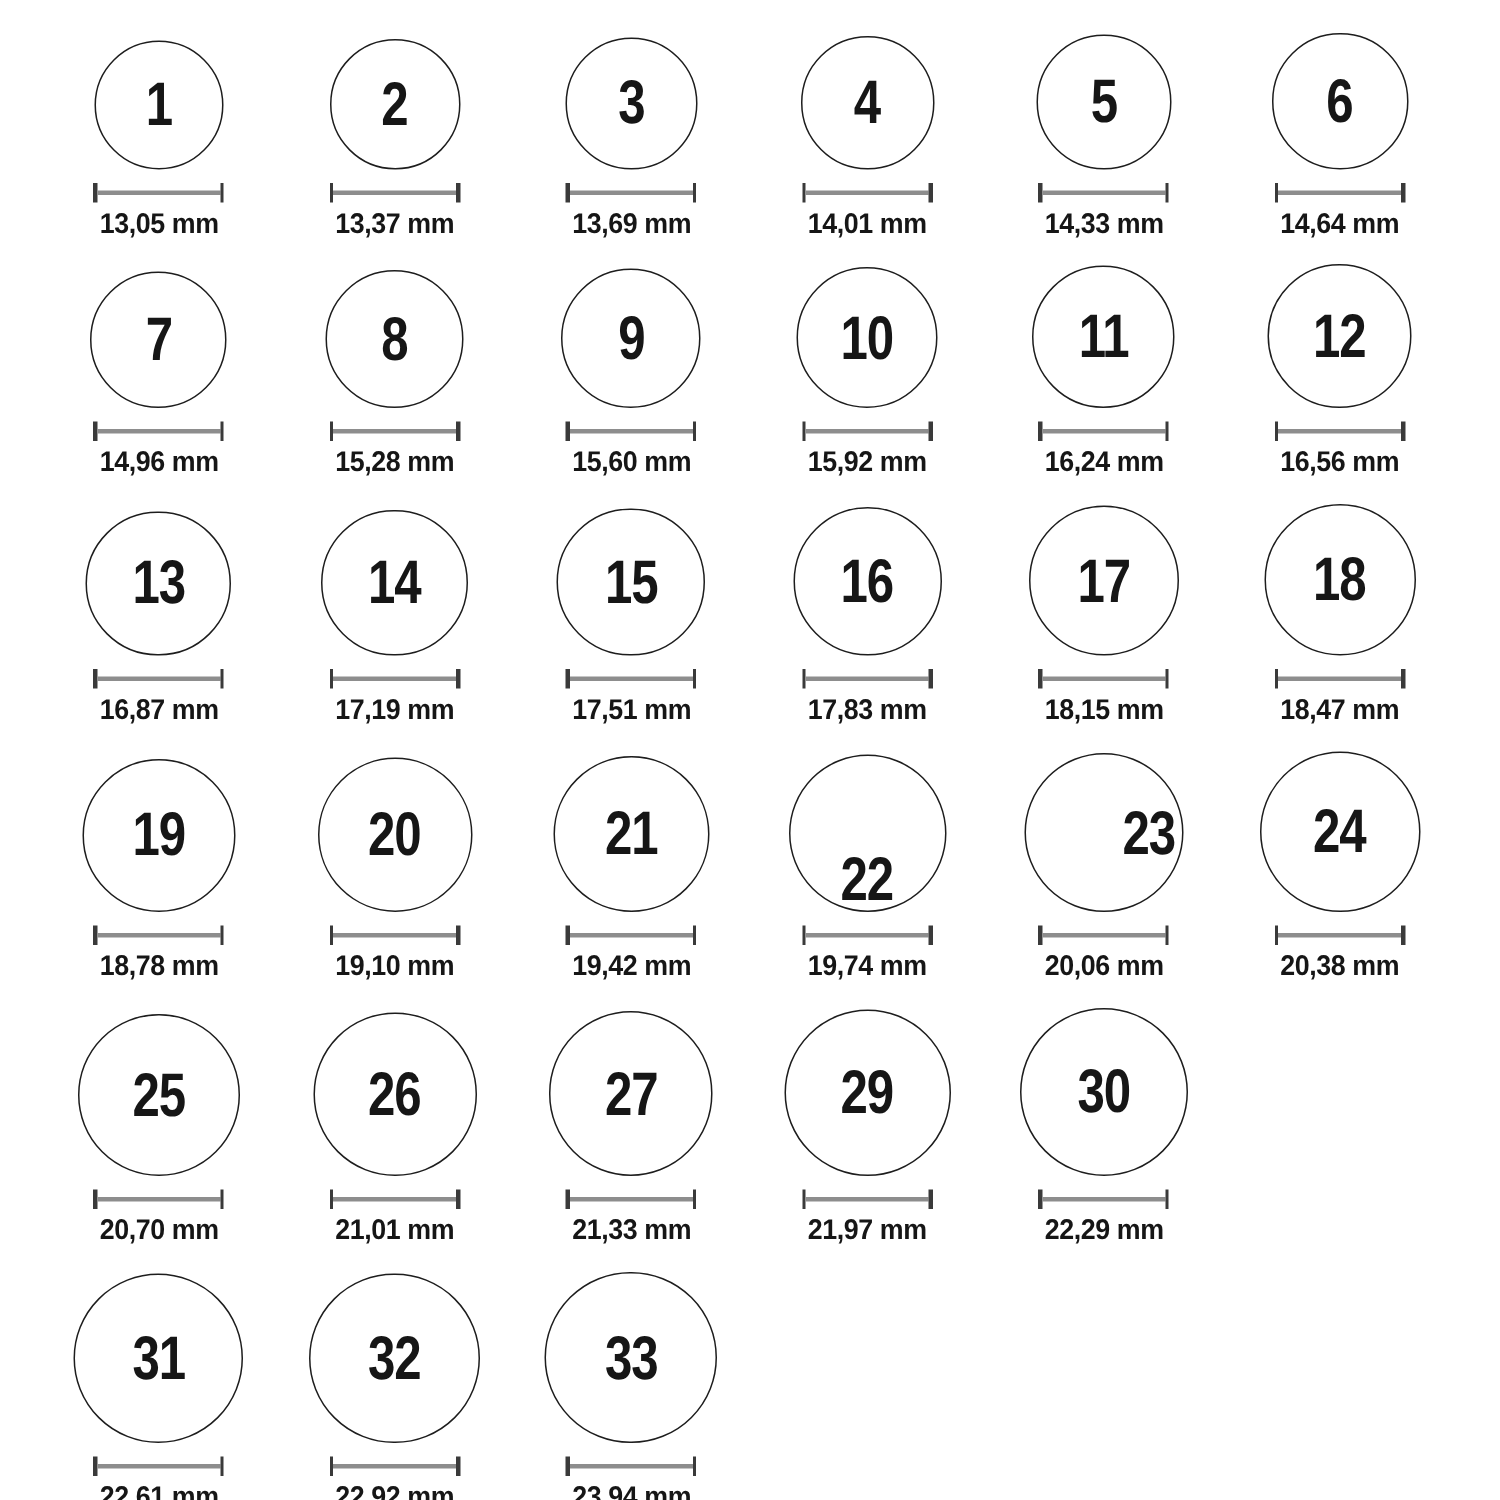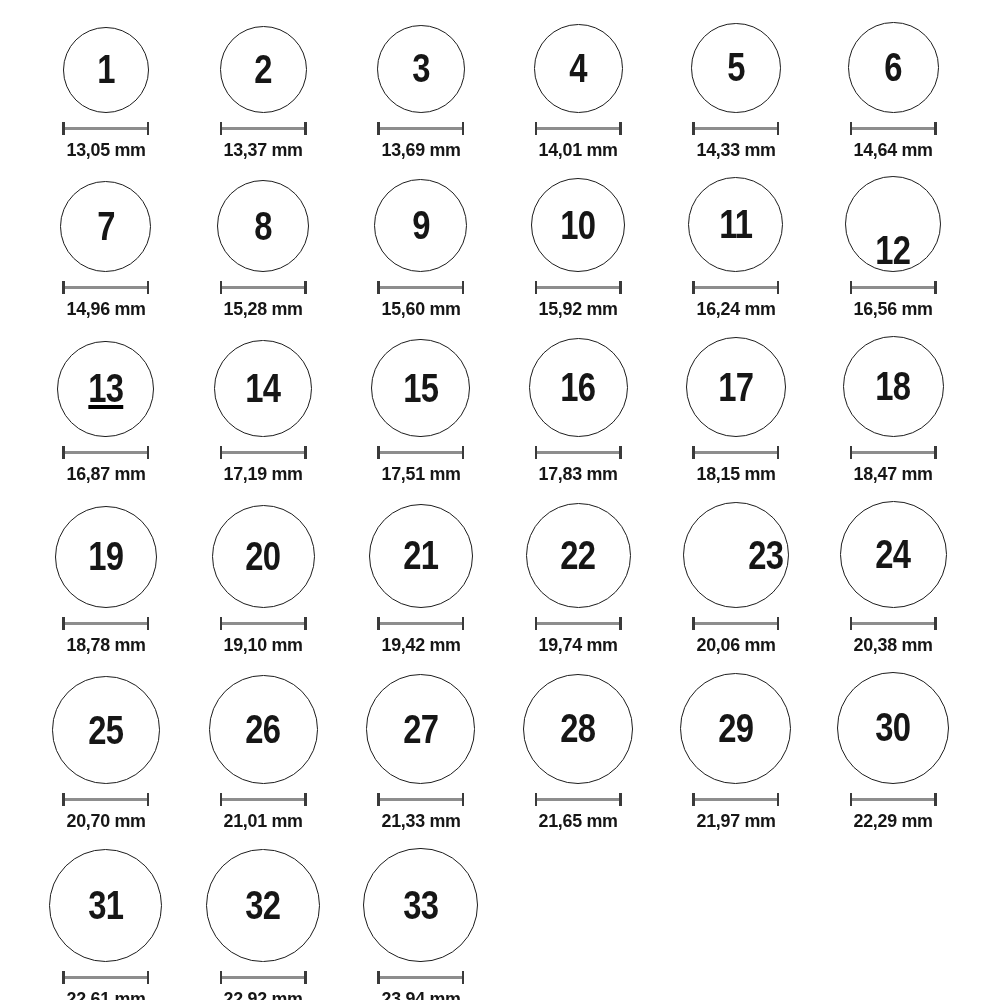--- a/index.html
+++ b/index.html
@@ -195,34 +195,34 @@
       <span class="num">11</span>
     </div>
     <div class="bar">
       <span class="tick"></span>
       <span class="line"></span>
       <span class="tick"></span>
     </div>
     <div class="label">16,24 mm</div>
   </div>
       <div class="cell">
-    <div class="circle" style="width: 95.9px; height: 95.9px; align-items: flex-end;">
+    <div class="circle" style="width: 95.9px; height: 95.9px;">
       <span class="num">12</span>
     </div>
     <div class="bar">
       <span class="tick"></span>
       <span class="line"></span>
       <span class="tick"></span>
     </div>
     <div class="label">16,56 mm</div>
   </div>
     </div>
     <div class="row">
       <div class="cell">
-    <div class="circle" style="width: 96.8px; height: 96.8px; text-decoration: underline;">
+    <div class="circle" style="width: 96.8px; height: 96.8px;">
       <span class="num">13</span>
     </div>
     <div class="bar">
       <span class="tick"></span>
       <span class="line"></span>
       <span class="tick"></span>
     </div>
     <div class="label">16,87 mm</div>
   </div>
       <div class="cell">
@@ -309,21 +309,21 @@
       <span class="num">21</span>
     </div>
     <div class="bar">
       <span class="tick"></span>
       <span class="line"></span>
       <span class="tick"></span>
     </div>
     <div class="label">19,42 mm</div>
   </div>
       <div class="cell">
-    <div class="circle" style="width: 104.9px; height: 104.9px;">
+    <div class="circle" style="width: 104.9px; height: 104.9px; align-items: flex-end;">
       <span class="num">22</span>
     </div>
     <div class="bar">
       <span class="tick"></span>
       <span class="line"></span>
       <span class="tick"></span>
     </div>
     <div class="label">19,74 mm</div>
   </div>
       <div class="cell">
@@ -377,31 +377,20 @@
       <span class="num">27</span>
     </div>
     <div class="bar">
       <span class="tick"></span>
       <span class="line"></span>
       <span class="tick"></span>
     </div>
     <div class="label">21,33 mm</div>
   </div>
       <div class="cell">
-    <div class="circle" style="width: 110.3px; height: 110.3px;">
-      <span class="num">28</span>
-    </div>
-    <div class="bar">
-      <span class="tick"></span>
-      <span class="line"></span>
-      <span class="tick"></span>
-    </div>
-    <div class="label">21,65 mm</div>
-  </div>
-      <div class="cell">
     <div class="circle" style="width: 111.2px; height: 111.2px;">
       <span class="num">29</span>
     </div>
     <div class="bar">
       <span class="tick"></span>
       <span class="line"></span>
       <span class="tick"></span>
     </div>
     <div class="label">21,97 mm</div>
   </div>

